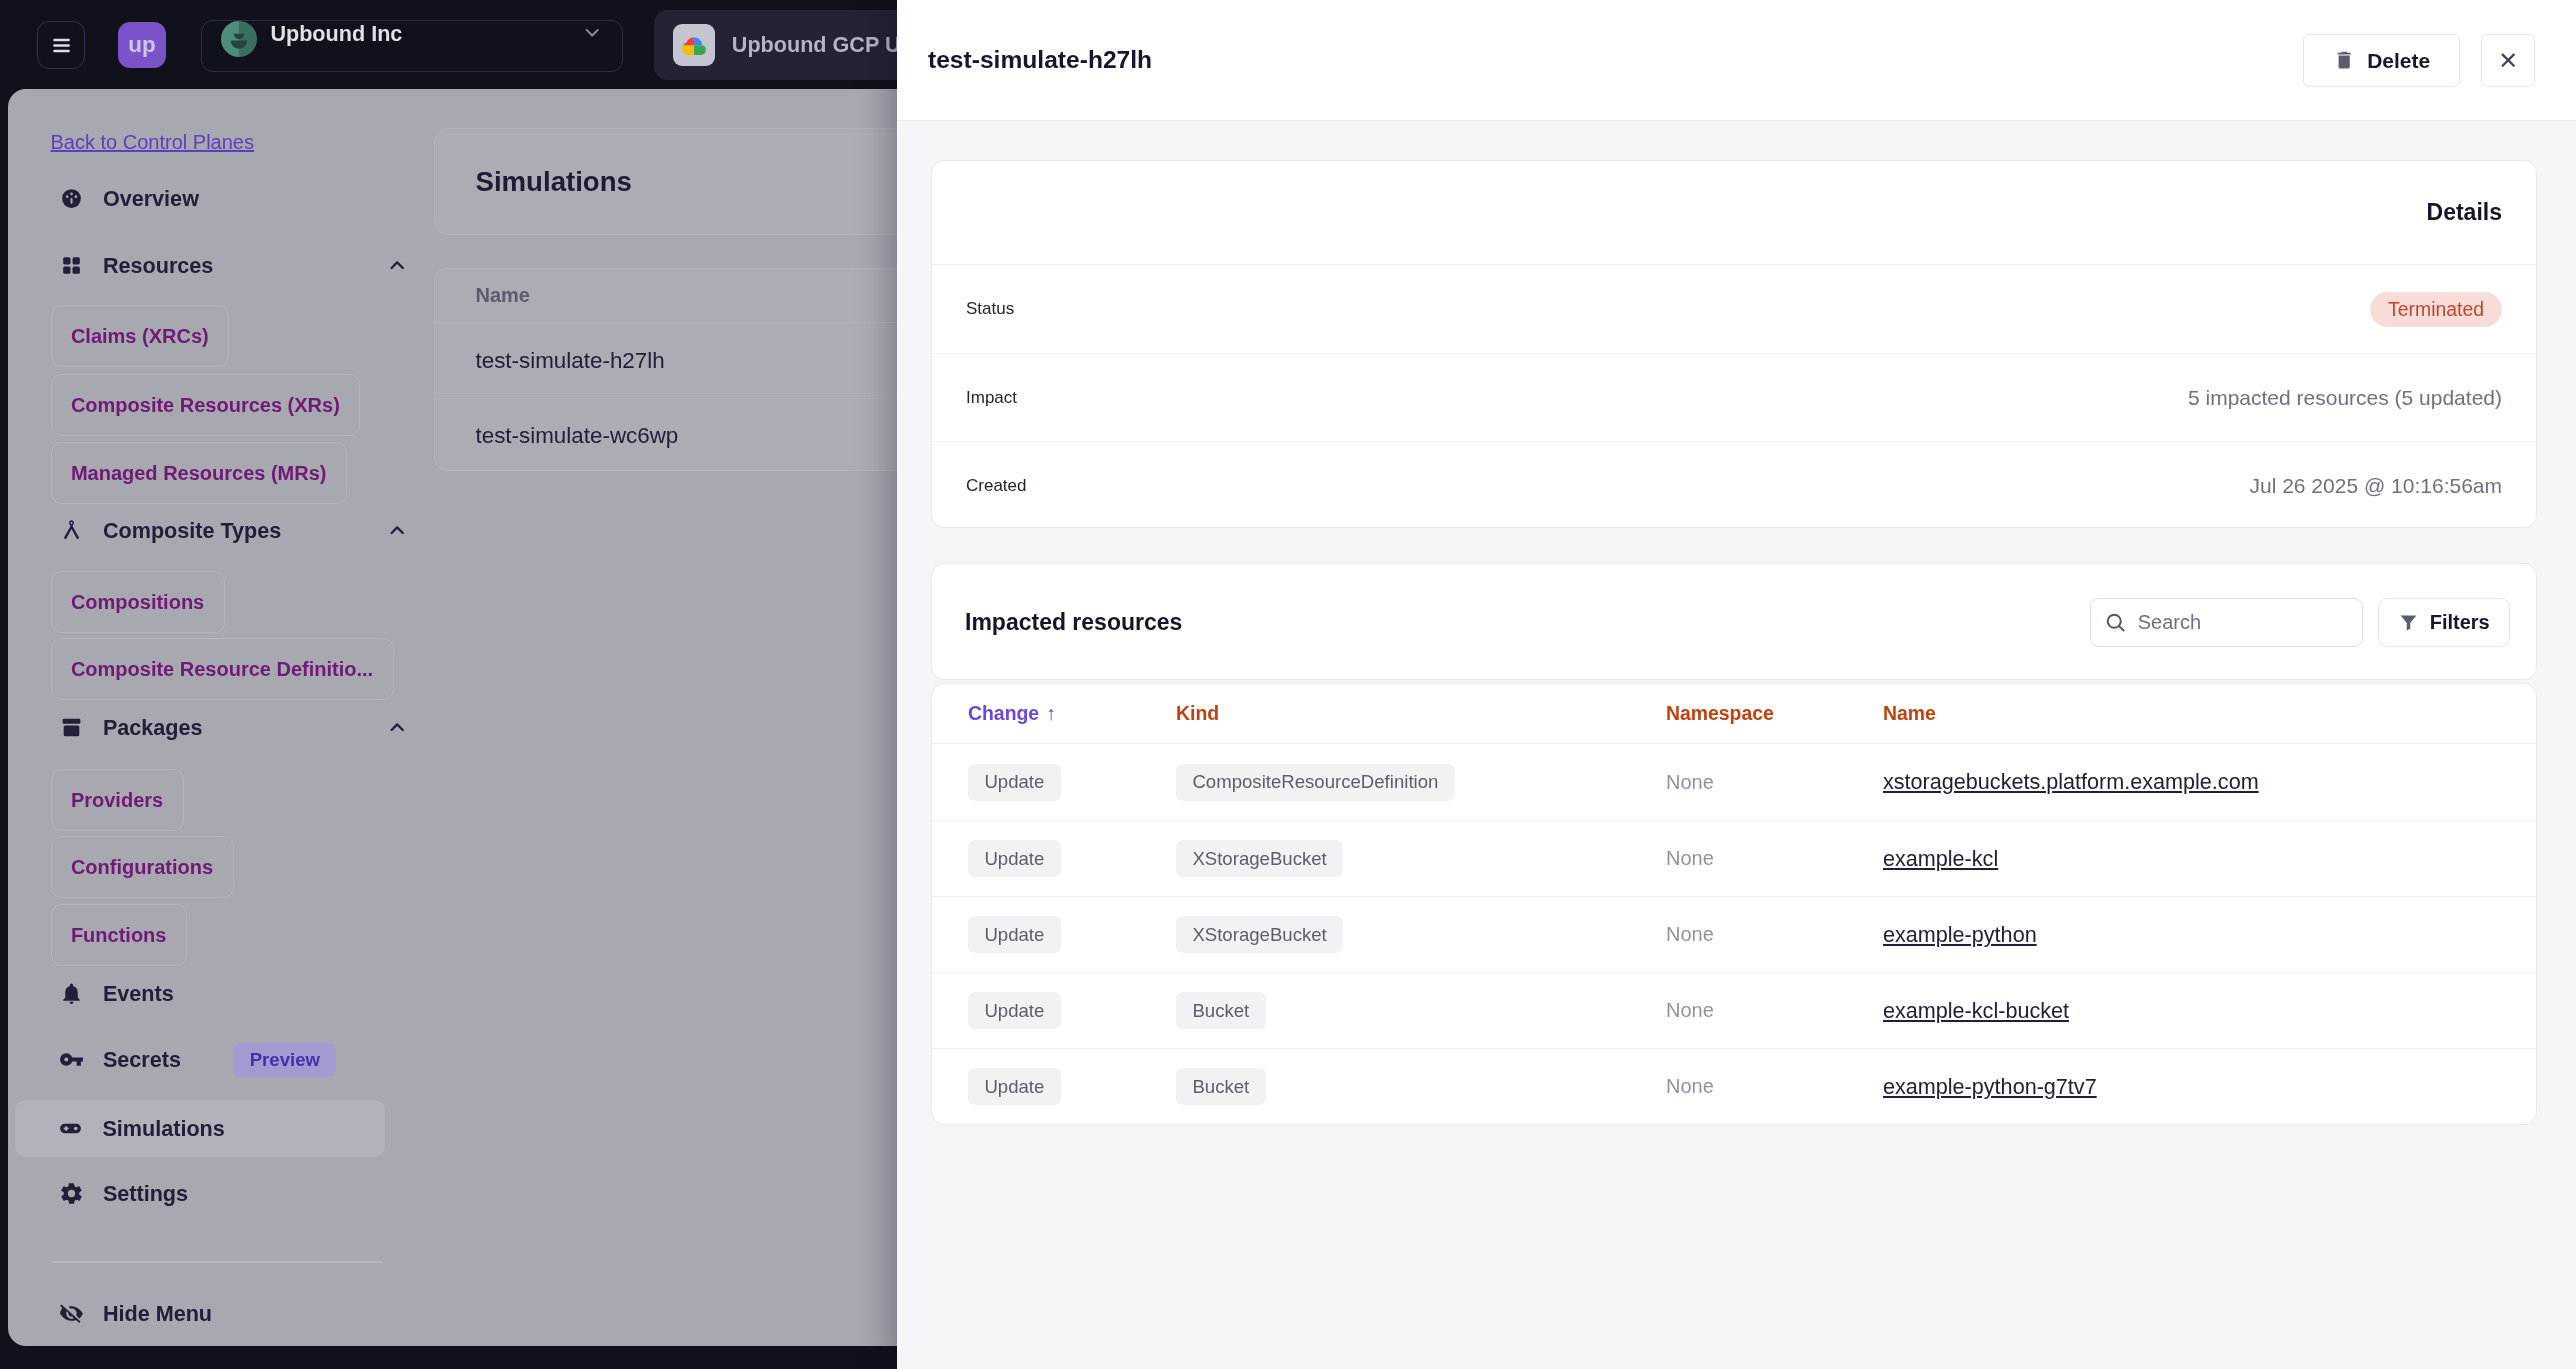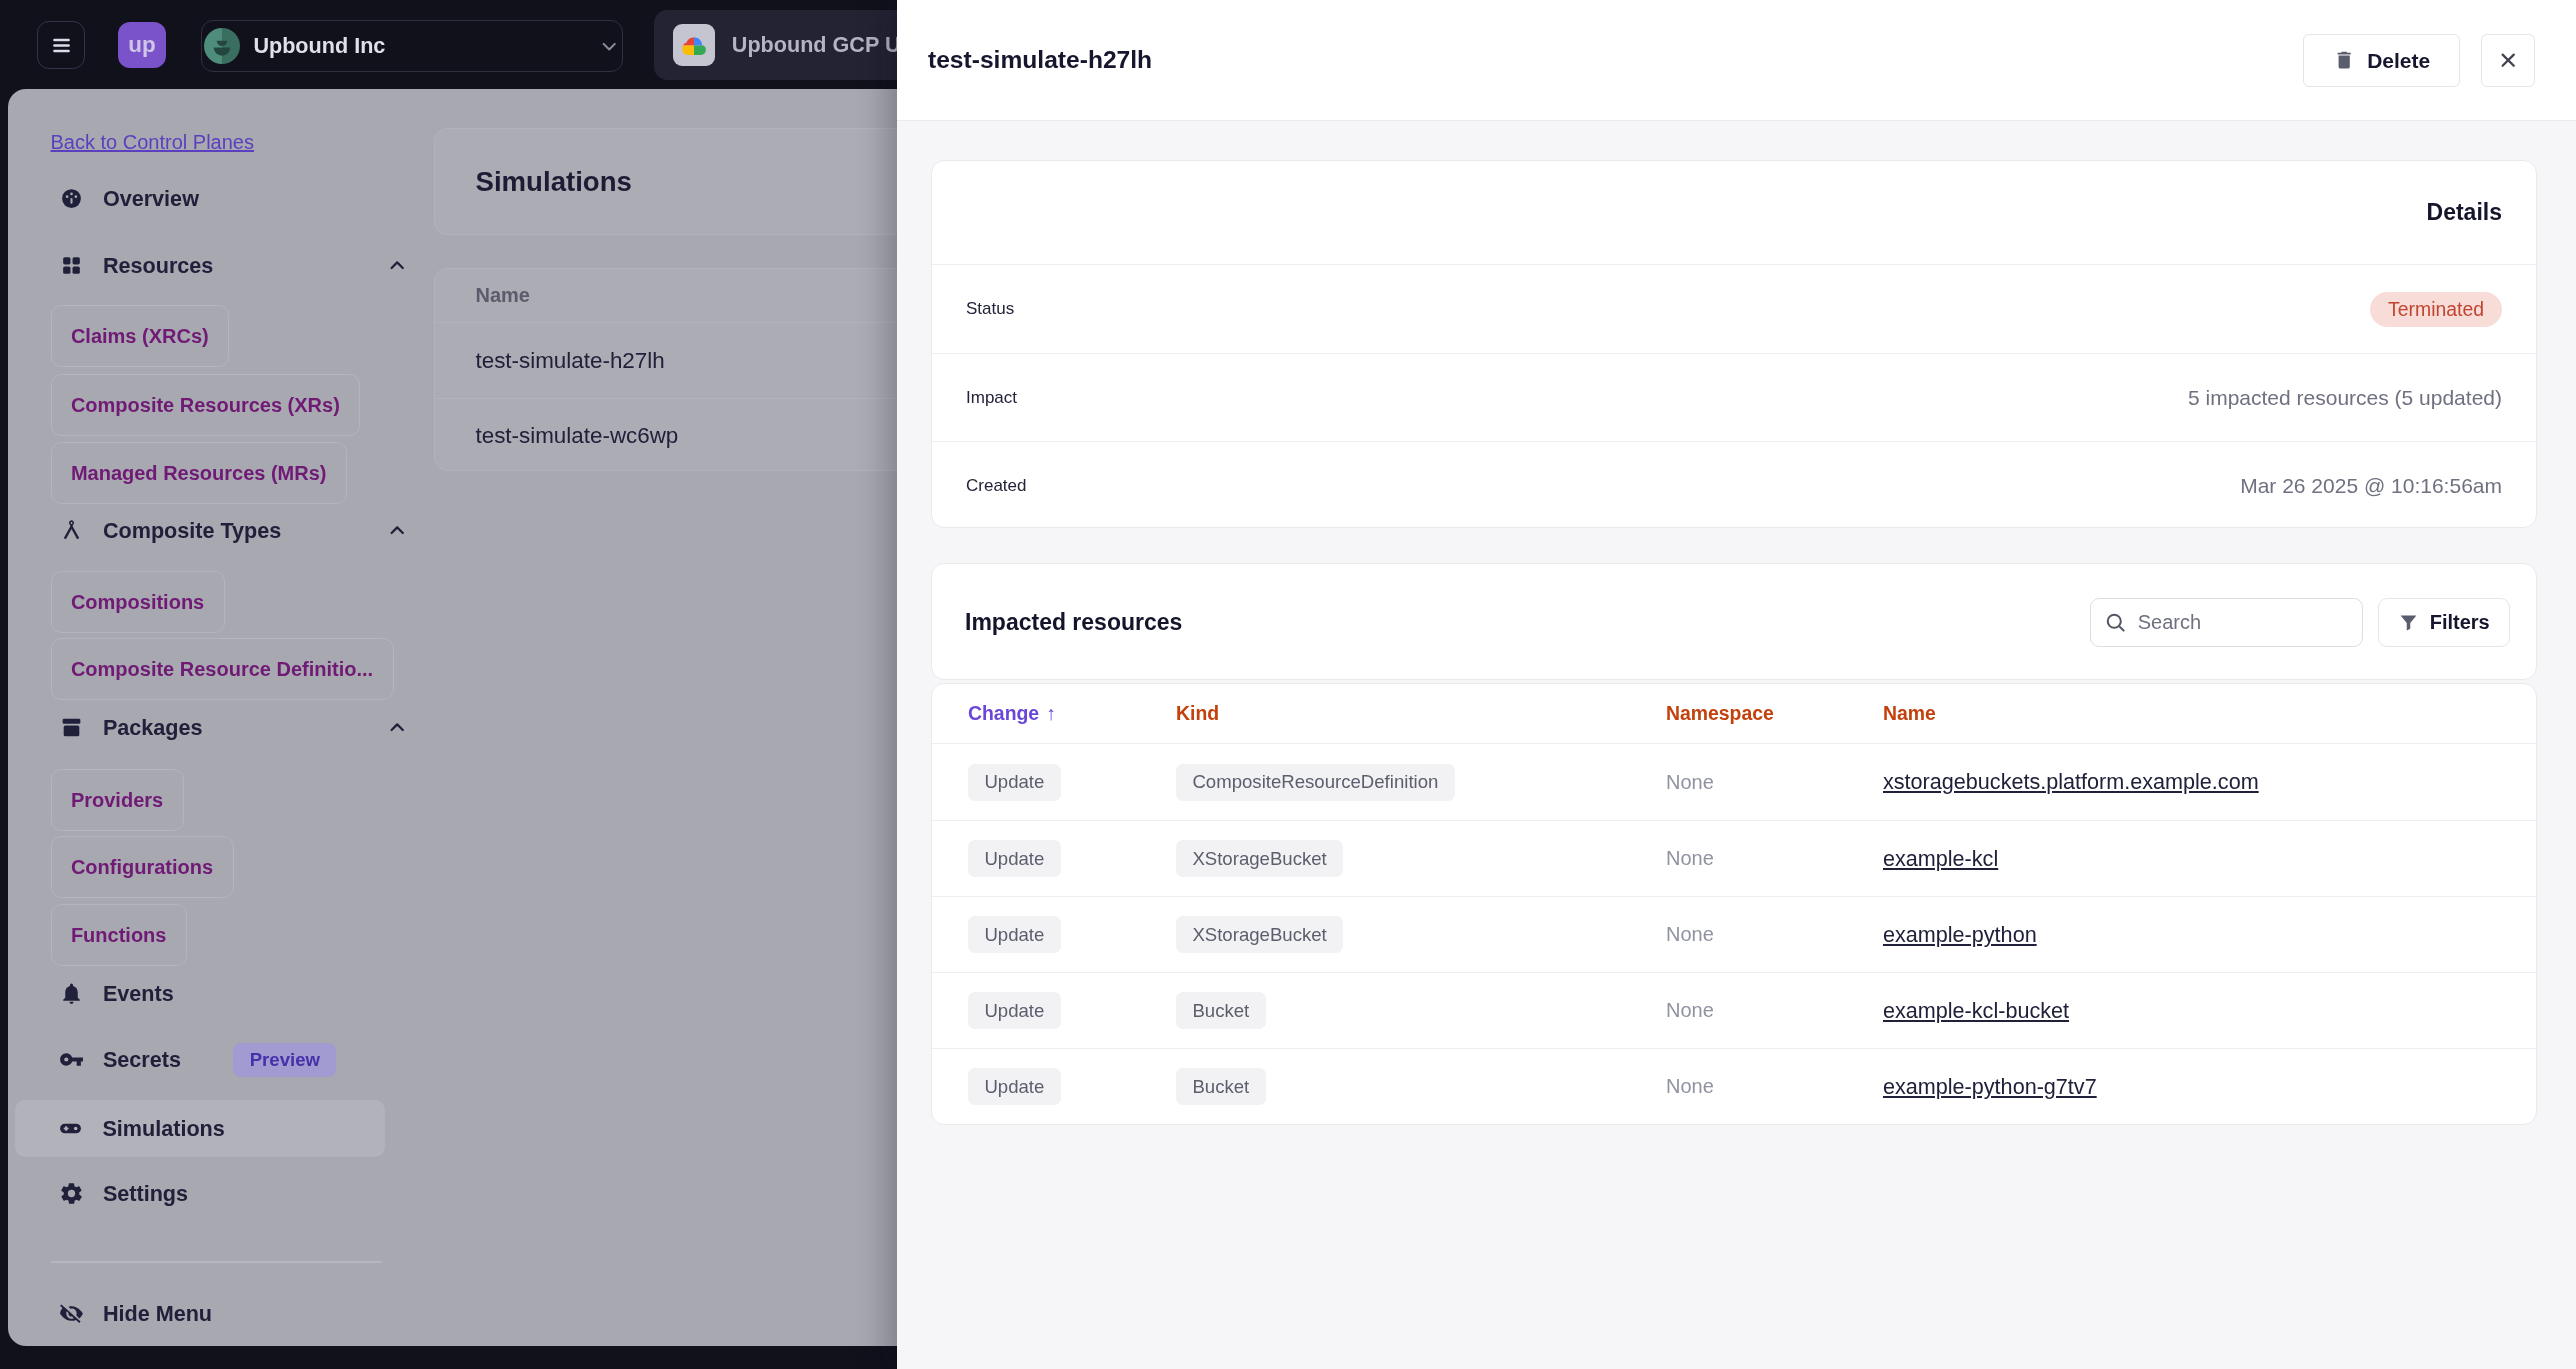--- a/index.html
+++ b/index.html
@@ -3,21 +3,21 @@
 <meta charset="utf-8">
 <style>
   html,body{margin:0;padding:0;background:#11111c;}
   *{box-sizing:border-box;font-family:"Liberation Sans",sans-serif;}
   #app{position:relative;width:2576px;height:1370px;background:#11111c;overflow:hidden;}
 
   
   .topbar{position:absolute;left:0;top:0;width:2576px;height:89px;background:#11111c;}
   .hamburger{position:absolute;left:37px;top:21px;width:48px;height:48px;border:1.5px solid #33334a;border-radius:12px;display:flex;align-items:center;justify-content:center;color:#dcdce6;cursor:pointer;background:transparent;}
   .uplogo{position:absolute;left:118px;top:22.4px;width:48px;height:46px;border-radius:12px;background:#7a52c9;color:#cfc6e6;font-size:22.4px;font-weight:700;display:flex;align-items:center;justify-content:center;cursor:pointer;}
-  .orgsel{position:absolute;left:201px;top:20px;width:422px;height:52px;border:1.5px solid #2f2f40;border-radius:12px;display:flex;align-items:center;padding:0 2px;cursor:pointer;}
+  .orgsel{position:absolute;left:201px;top:20px;width:422px;height:52px;border:1.5px solid #2f2f40;border-radius:12px;display:flex;padding:0 19px;cursor:pointer;}
   .org-avatar{width:36px;height:36px;border-radius:50%;background:linear-gradient(90deg,#4e8d7c 50%,#3a6e60 50%);display:flex;align-items:center;justify-content:center;overflow:hidden;flex:0 0 auto;}
   .orgsel .org-label{margin-left:13.4px;font-size:21.6px;font-weight:700;color:#e0e0e8;}
   .orgsel .chev{margin-left:auto;color:#8b8b9a;display:flex;}
   .gcptab{position:absolute;left:654px;top:10.4px;width:298px;height:70px;border-radius:13.4px;background:#232334;display:flex;align-items:center;padding:0 19.4px;gap:16.4px;cursor:pointer;overflow:hidden;}
   .gcp-tile{width:42px;height:42px;border-radius:9px;background:#c4c5d1;display:flex;align-items:center;justify-content:center;flex:0 0 auto;}
   .gcptab .tab-label{font-size:21.6px;font-weight:700;color:#b4b5c2;white-space:nowrap;}
 
   
   .window{position:absolute;left:7.5px;top:89px;width:2569px;height:1257px;background:#a8a8b1;border-radius:18px 0 0 18px;overflow:hidden;}
 
@@ -295,21 +295,21 @@
       <div class="detail-row">
         <span class="detail-label">Status</span>
         <span class="badge-terminated">Terminated</span>
       </div>
       <div class="detail-row">
         <span class="detail-label">Impact</span>
         <span class="detail-value">5 impacted resources (5 updated)</span>
       </div>
       <div class="detail-row">
         <span class="detail-label">Created</span>
-        <span class="detail-value">Mar 26 2025 @ 10:16:56am</span>
+        <span class="detail-value">Jul 26 2025 @ 10:16:56am</span>
       </div>
     </div>
 
     <div class="card section-card">
       <div class="section-title">Impacted resources</div>
       <div class="searchbox">
         <span class="search-ic">
           <svg width="22.4" height="22.4" viewBox="0 0 24 24" fill="none" stroke="currentColor" stroke-width="2.2" stroke-linecap="round">
               <circle cx="11" cy="11" r="7"></circle>
               <path d="M16.5 16.5L21 21"></path>

